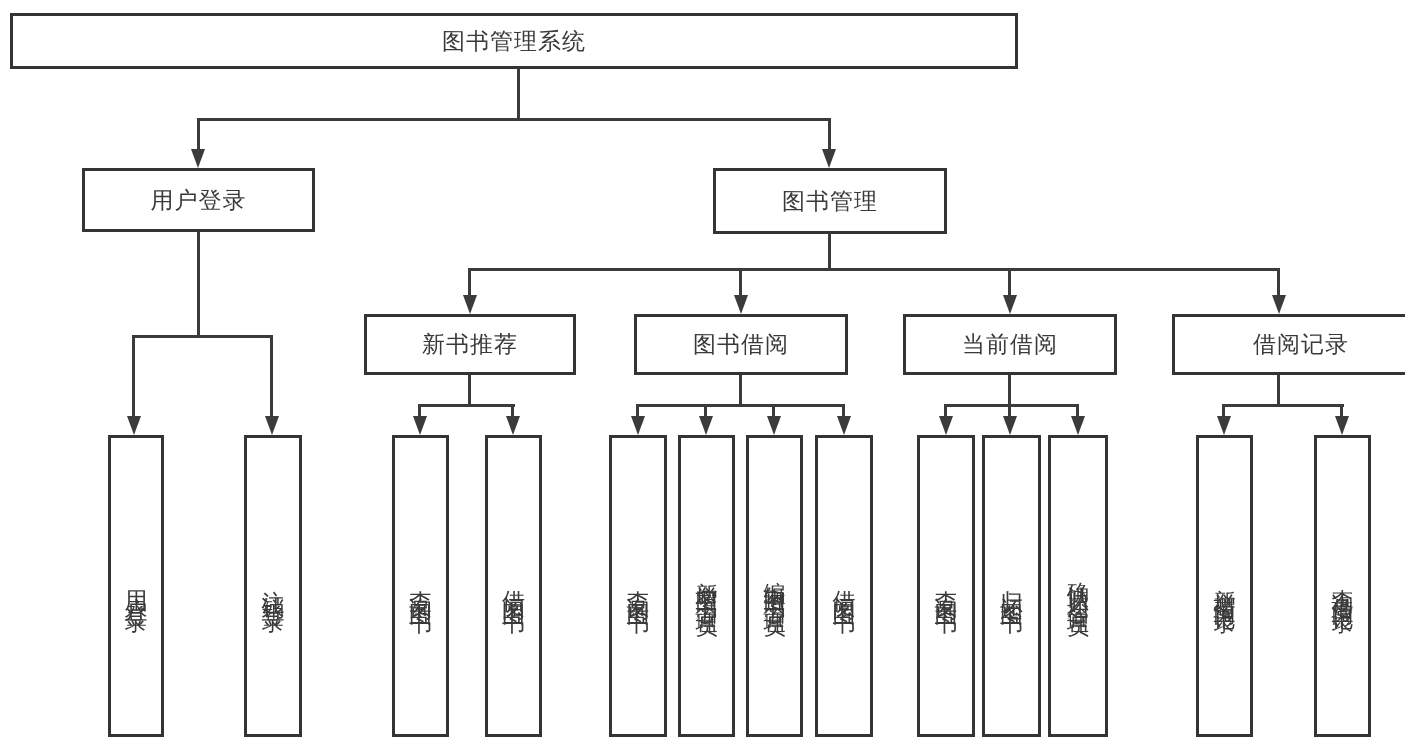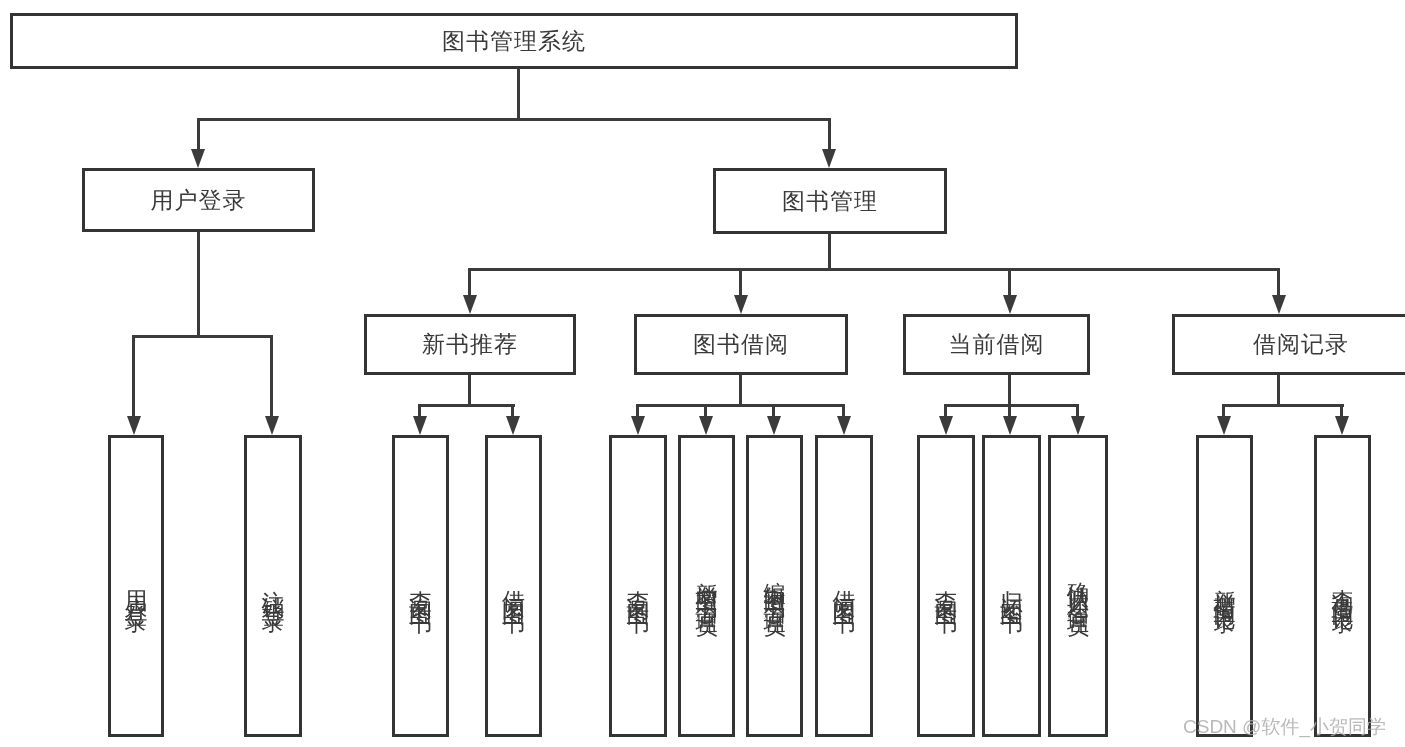--- a/index.html
+++ b/index.html
@@ -70,21 +70,21 @@
   <div class="arrow" style="left:1003px;top:295px;"></div>
   <div class="vline" style="left:1277px;top:268px;height:28px;"></div>
   <div class="arrow" style="left:1272px;top:295px;"></div>
 
   <div class="box" style="left:364px;top:314px;width:212px;height:61px;">
     <span class="hlabel">新书推荐</span>
   </div>
   <div class="box" style="left:634px;top:314px;width:214px;height:61px;">
     <span class="hlabel">图书借阅</span>
   </div>
-  <div class="box" style="left:903px;top:314px;width:187px;height:61px;">
+  <div class="box" style="left:903px;top:314px;width:214px;height:61px;">
     <span class="hlabel">当前借阅</span>
   </div>
   <div class="box" style="left:1172px;top:314px;width:258px;height:61px;">
     <span class="hlabel">借阅记录</span>
   </div>
 
   <div class="vline" style="left:468px;top:375px;height:31px;"></div>
   <div class="hline" style="left:418px;top:404px;width:97px;"></div>
   <div class="vline" style="left:418px;top:404px;height:13px;"></div>
   <div class="arrow" style="left:413px;top:416px;"></div>
@@ -151,15 +151,14 @@
   <div class="box leaf long" style="left:1048px;top:435px;width:60px;height:302px;">
     <span class="vlabel">确认归还（管理员）</span>
   </div>
   <div class="box leaf long" style="left:1196px;top:435px;width:57px;height:302px;">
     <span class="vlabel">新增借阅记录</span>
   </div>
   <div class="box leaf long" style="left:1314px;top:435px;width:57px;height:302px;">
     <span class="vlabel">查询借阅记录</span>
   </div>
 
-  <div class="watermark">CSDN @软件_小贺同学</div>
 
 </div>
 
 </body></html>

